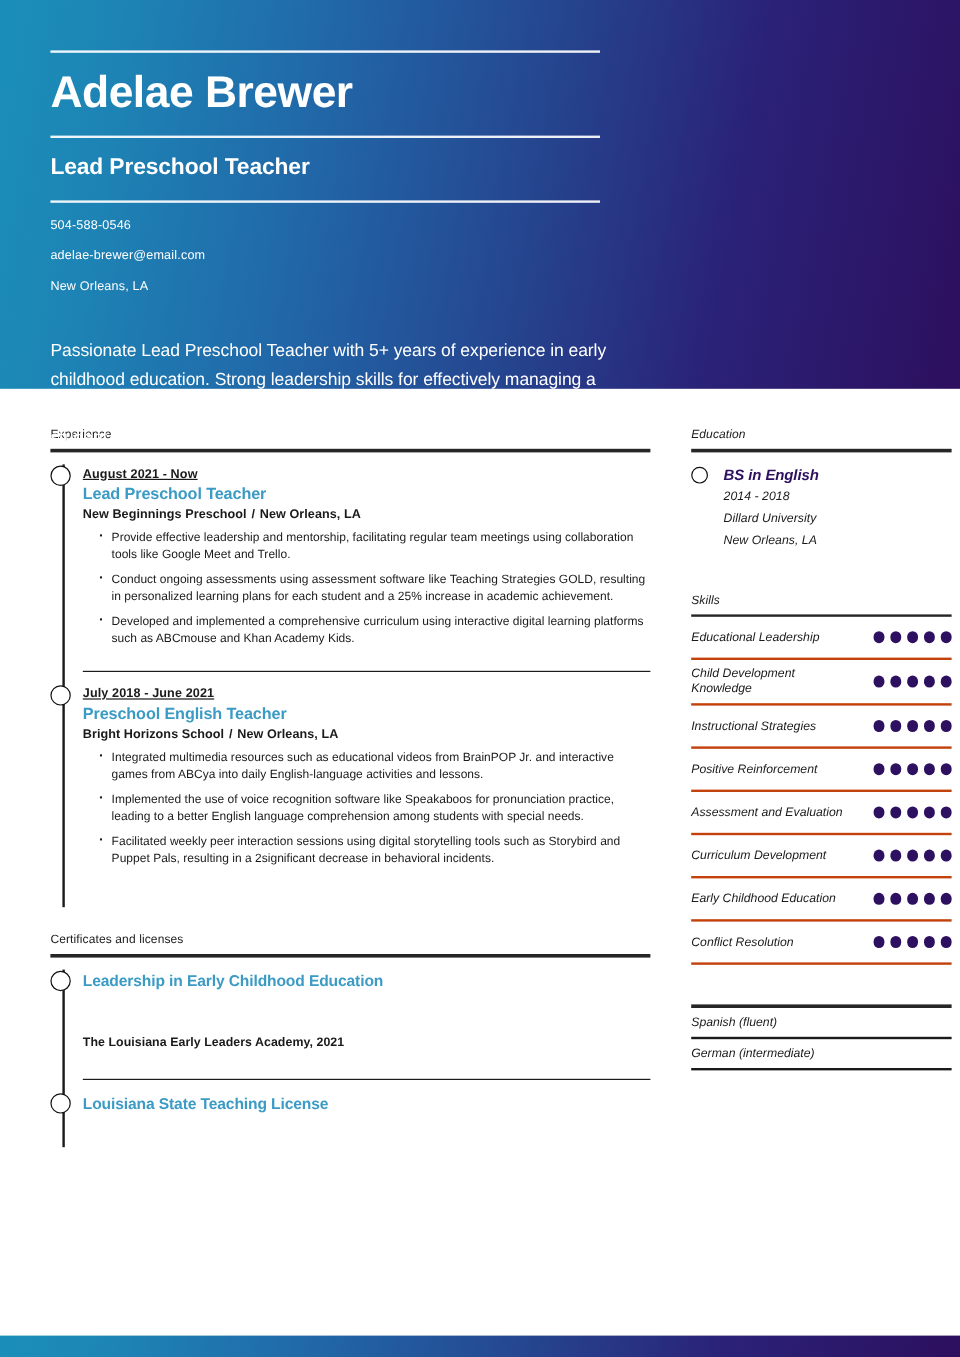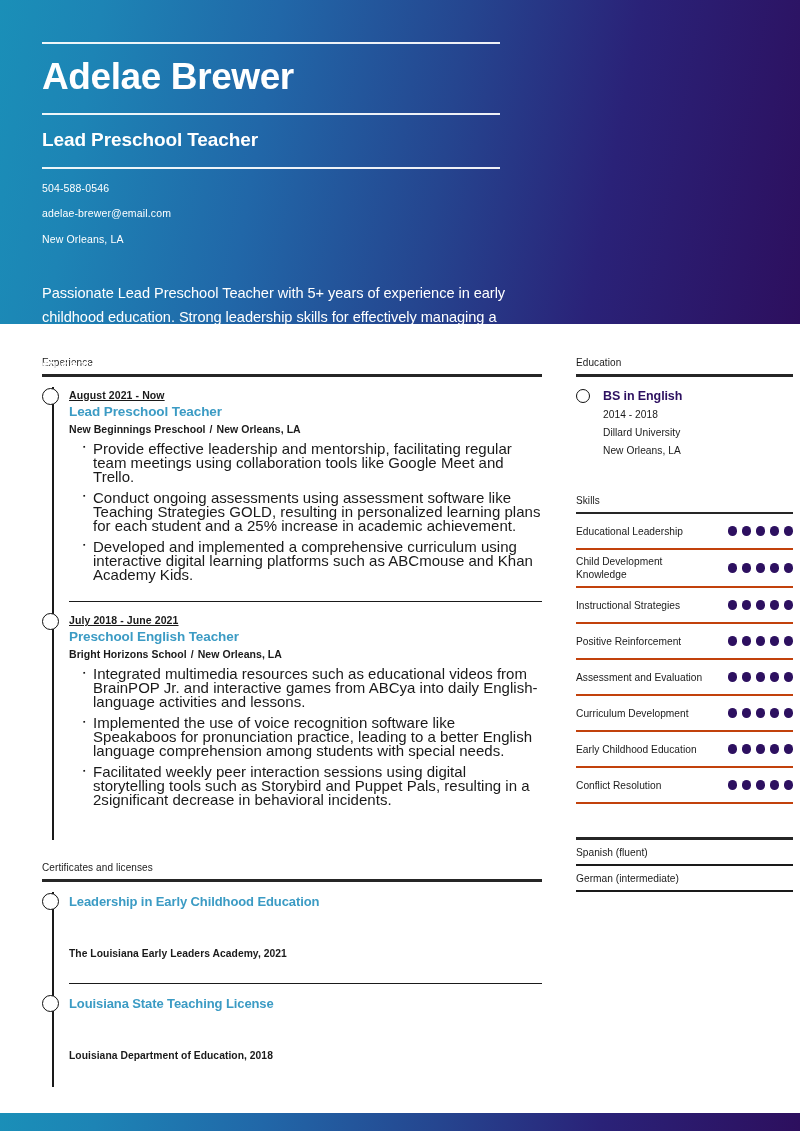--- a/index.html
+++ b/index.html
@@ -66,21 +66,21 @@
   }
 
   
   .body-wrap {
     display: flex;
     padding: 33px 0 0 0;
     align-items: flex-start;
     gap: 11px;
   }
   .col-left  { width: 500px; margin-left: 42px; }
-  .col-right { width: 217px; margin-left: 23px; }
+  .col-right { width: 217px; margin-left: 23px; font-style: italic; }
 
   
   .sec-head {
     font-size: 10px;
     color: #1a1a1a;
     letter-spacing: .1px;
     padding-bottom: 6px;
   }
   .sec-rule {
     height: 2.5px;
@@ -130,21 +130,21 @@
     font-weight: bold;
     color: #1a1a1a;
     letter-spacing: .05px;
     padding-bottom: 7px;
   }
   .tl-org .sep { padding: 0 4px; }
 
   .bullets { list-style: none; padding-left: 14px; }
   .bullets li {
     position: relative;
-    font-size: 15px;
+    font-size: 10px;
     line-height: 14px;
     color: #1a1a1a;
     padding-left: 10px;
     padding-bottom: 7px;
     letter-spacing: .02px;
   }
   .bullets li:before {
     content: "▪";
     position: absolute;
     left: 0;
@@ -320,21 +320,20 @@
           <div class="tl-dot"></div>
           <div class="cert-role">Leadership in Early Childhood Education</div>
           <div class="cert-sub">The Louisiana Early Leaders Academy, 2021</div>
           <div style="height:24px"></div>
           <div class="entry-div"></div>
         </div>
 
         <div class="tl-item">
           <div class="tl-dot"></div>
           <div class="cert-role">Louisiana State Teaching License</div>
-          <div class="cert-sub">Louisiana Department of Education, 2018</div>
           <div style="height:26px"></div>
         </div>
       </div>
     </div>
   </div>
 
   <div class="col-right">
 
     <div>
       <div class="sec-head">Education</div>

